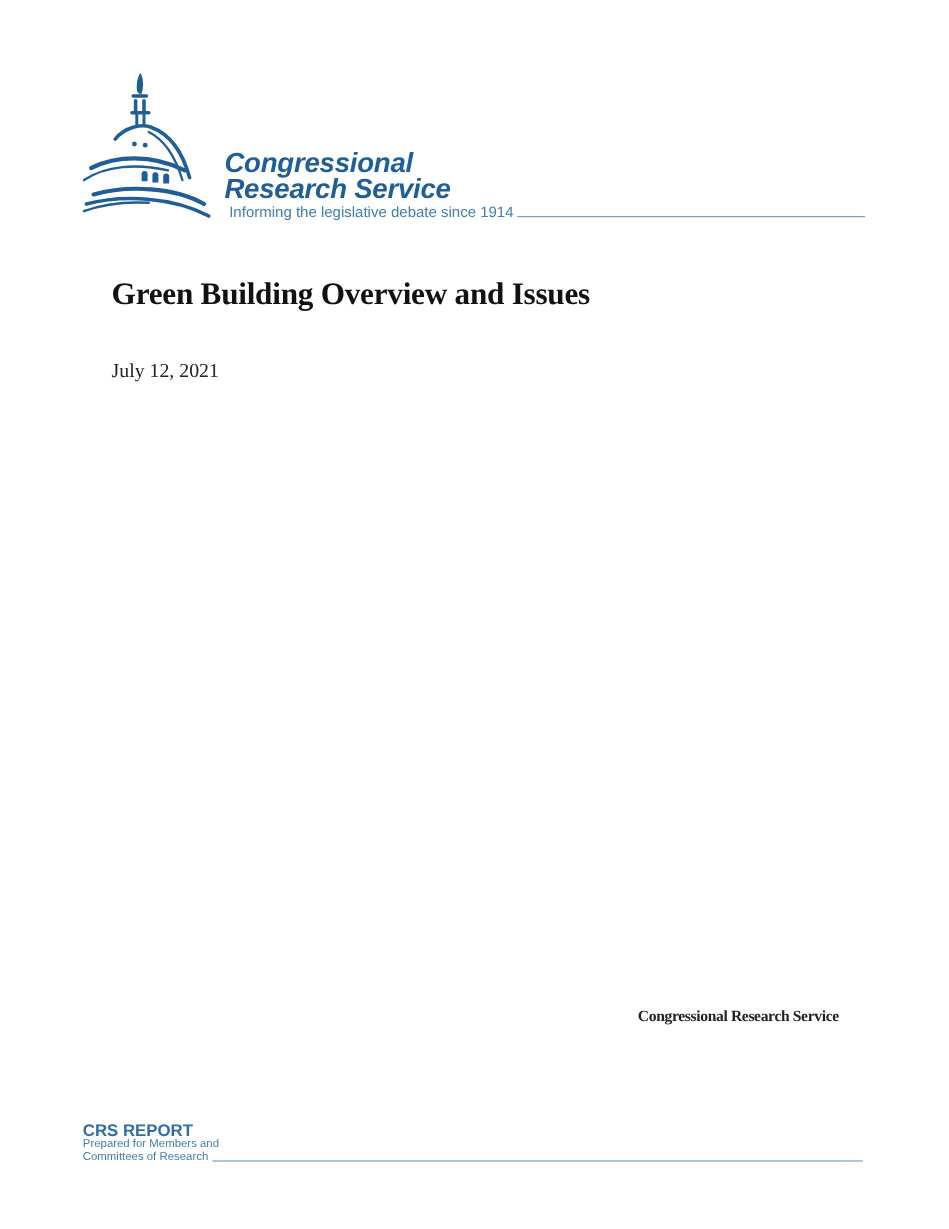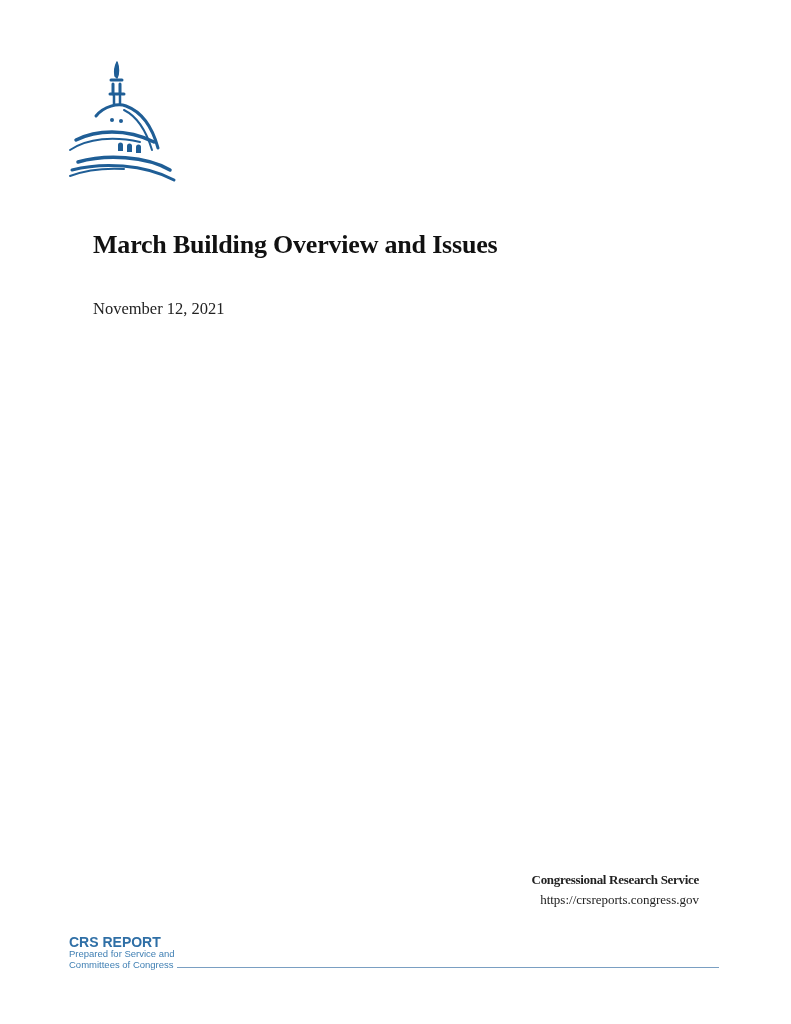--- a/index.html
+++ b/index.html
@@ -77,21 +77,21 @@
       left: 93px;
       top: 299px;
       font-family: "Liberation Serif", serif;
       font-size: 16.5px;
       color: #222222;
       white-space: nowrap;
     }
     .publisher {
       position: absolute;
       right: 92px;
-      top: 871px;
+      top: 838px;
       text-align: right;
       font-family: "Liberation Serif", serif;
       color: #222222;
     }
     .publisher .org {
       font-weight: bold;
       font-size: 13px;
       line-height: 18px;
       letter-spacing: -0.3px;
     }
@@ -159,30 +159,37 @@
 
       <path d="M52 93 L52 87 A2.5 2.5 0 0 1 57 87 L57 93 Z" fill="#1f5e96" stroke="none"></path>
       <path d="M61 94 L61 88 A2.5 2.5 0 0 1 66 88 L66 94 Z" fill="#1f5e96" stroke="none"></path>
       <path d="M70 95 L70 89 A2.5 2.5 0 0 1 75 89 L75 95 Z" fill="#1f5e96" stroke="none"></path>
 
       <path d="M12 104 C40 96 80 98 104 112" stroke-width="3.5"></path>
       <path d="M6 112 C36 104 78 106 108 122" stroke-width="3"></path>
       <path d="M4 118 C20 112 40 110 58 111" stroke-width="2"></path>
     </g>
   </svg>
+  <div class="logo-name">
+    <div>Congressional</div>
+    <div>Research Service</div>
+  </div>
+  <div class="tagline-row">
+    <span class="tagline">Informing the legislative debate since 1914</span>
+    <span class="tagline-rule"></span>
+  </div>
 </div>
 
-<div class="title">March Building Overview and Issues</div>
-<div class="date">November 12, 2021</div>
+<div class="title">Green Building Overview and Issues</div>
+<div class="date">July 12, 2021</div>
 
 <div class="publisher">
   <div class="org">Congressional Research Service</div>
-  <div class="url">https://crsreports.congress.gov</div>
 </div>
 
 <div class="footer">
   <div class="crs">CRS REPORT</div>
-  <div class="line">Prepared for Service and</div>
+  <div class="line">Prepared for Members and</div>
   <div class="footer-row">
-    <span class="line">Committees of Congress</span>
+    <span class="line">Committees of Research</span>
     <span class="footer-rule"></span>
   </div>
 </div>
 
 </body></html>

